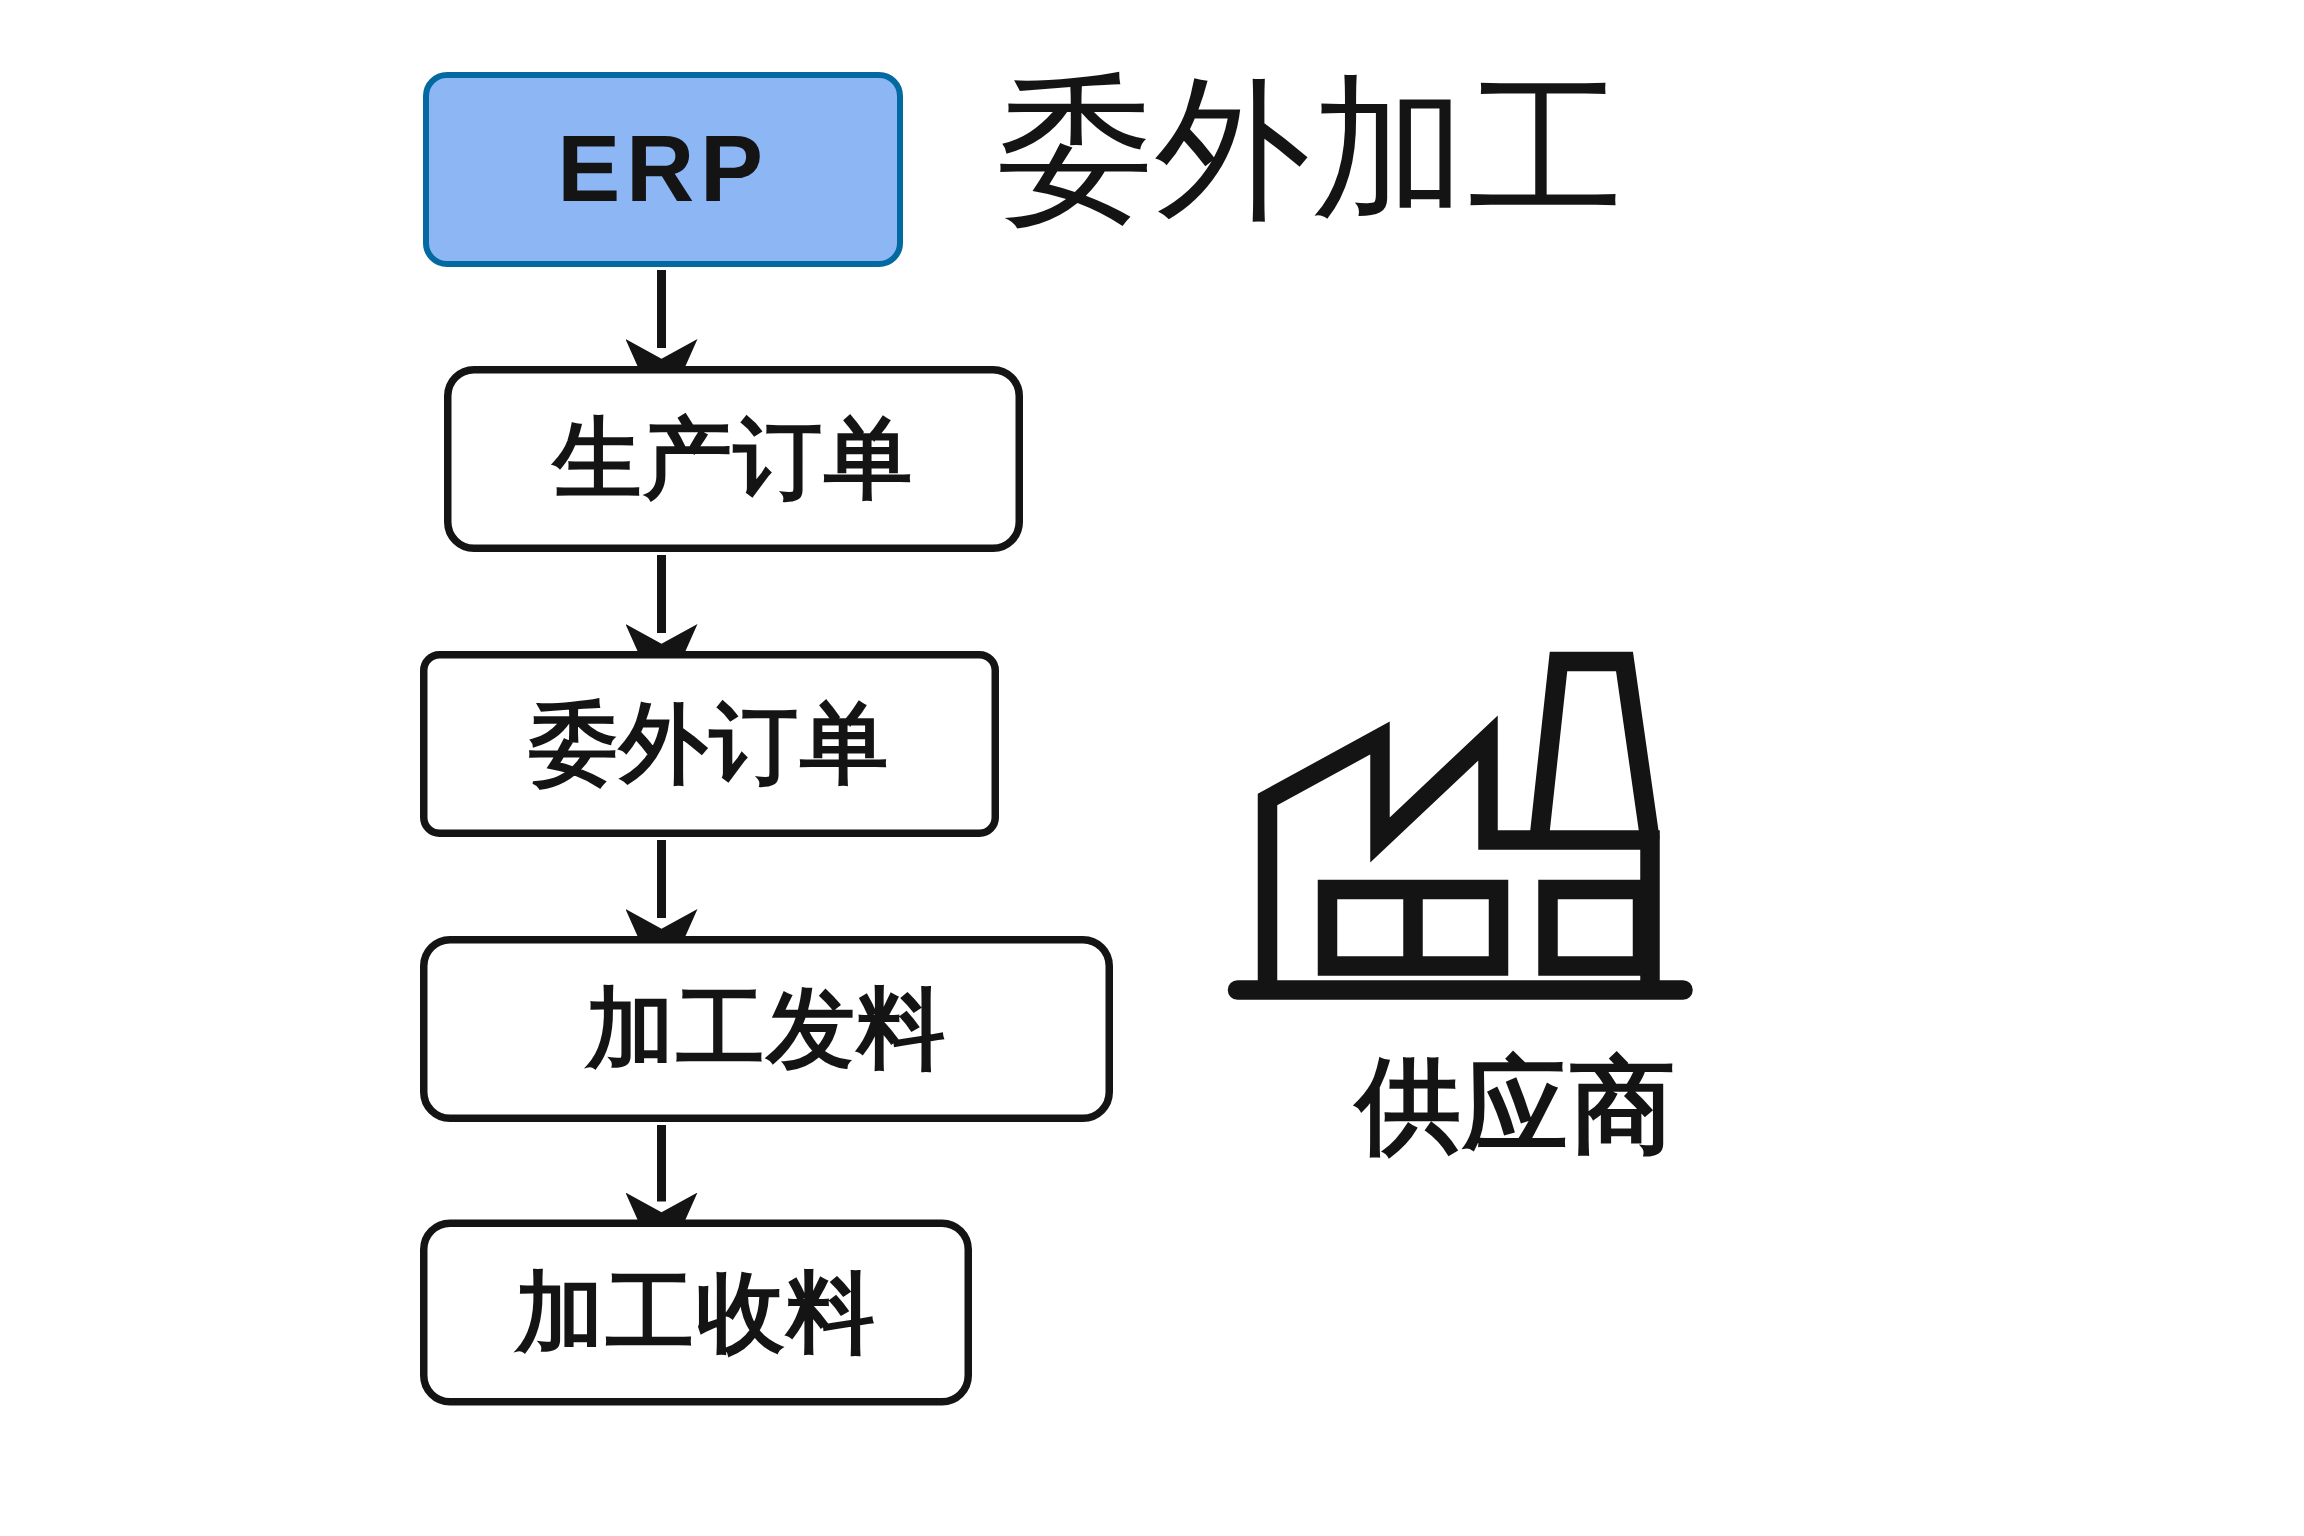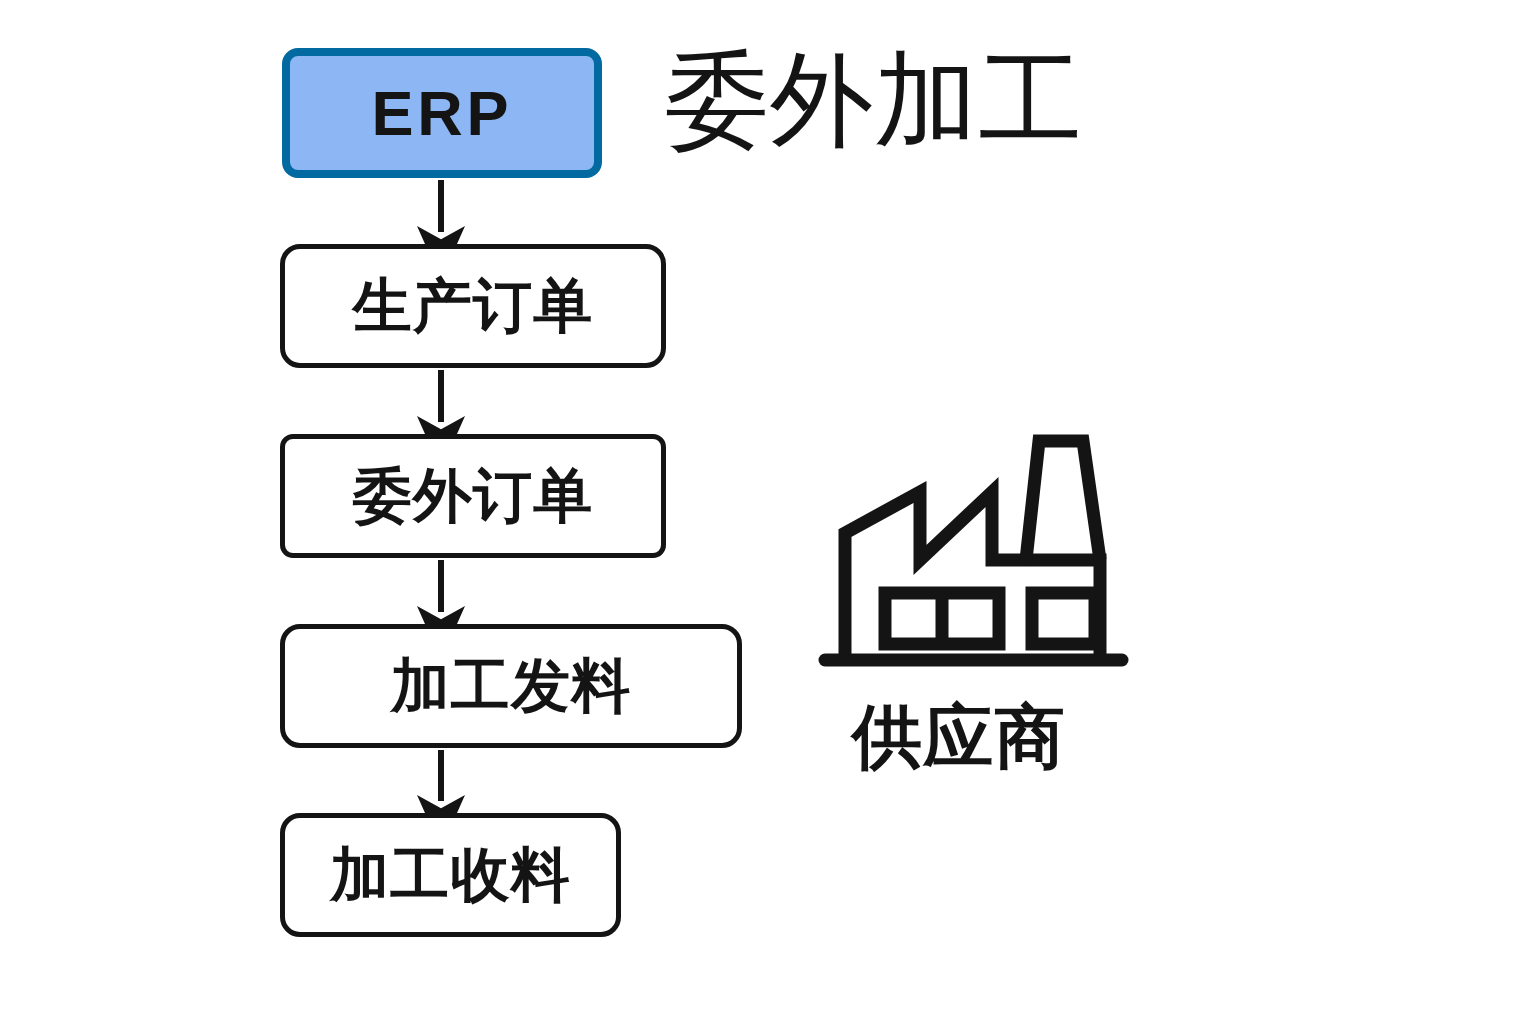--- a/index.html
+++ b/index.html
@@ -32,37 +32,37 @@
     background: #ffffff;
     border: 5px solid #141414;
     border-radius: 20px;
     color: #141414;
     font-weight: 700;
     letter-spacing: 0.01em;
     white-space: nowrap;
   }
   .flow-node.erp {
     background: #8db6f5;
-    border: 8px solid #0369a1;
+    border: 4px solid #0369a1;
     border-radius: 16px;
     font-size: 63px;
     letter-spacing: 0.06em;
   }
   .flow-node .cn-label {
     font-size: 59px;
     line-height: 1;
     letter-spacing: 0.02em;
   }
 
   
   #node-erp      { left: 282px; top: 48px;  width: 320px; height: 130px; }
-  #node-prod     { left: 280px; top: 244px; width: 386px; height: 124px; }
+  #node-prod     { left: 296px; top: 244px; width: 386px; height: 124px; }
   #node-outsrc   { left: 280px; top: 434px; width: 386px; height: 124px; border-radius: 13px; }
   #node-issue    { left: 280px; top: 624px; width: 462px; height: 124px; }
-  #node-receive  { left: 280px; top: 813px; width: 341px; height: 124px; }
+  #node-receive  { left: 280px; top: 813px; width: 368px; height: 124px; }
 
   
   #arrow-layer {
     position: absolute;
     left: 0; top: 0;
     width: 1536px;
     height: 1024px;
     pointer-events: none;
   }
 
@@ -92,21 +92,21 @@
     position: absolute;
     left: 0; top: 0;
     width: 350px;
     height: 275px;
   }
   #supplier-label {
     position: absolute;
     left: 0;
     top: 282px;
     width: 318px;
-    text-align: center;
+    text-align: right;
     font-size: 70px;
     font-weight: 700;
     color: #141414;
     letter-spacing: 0.02em;
     line-height: 1;
     white-space: nowrap;
   }
 </style>
 </head>
 <body>

